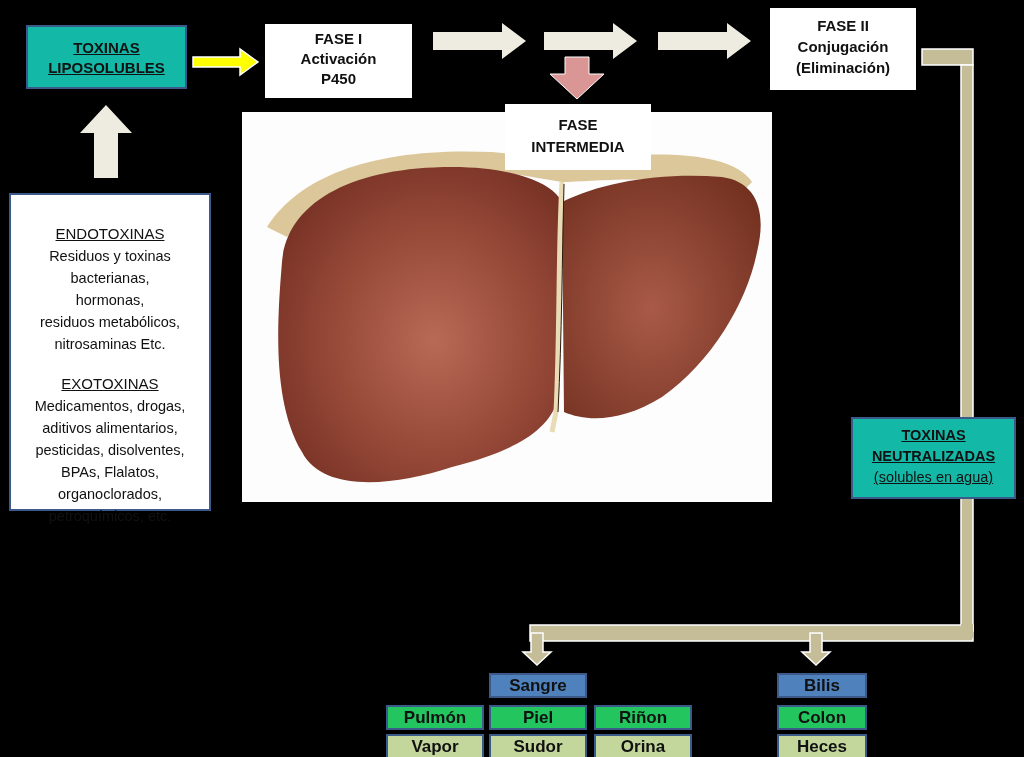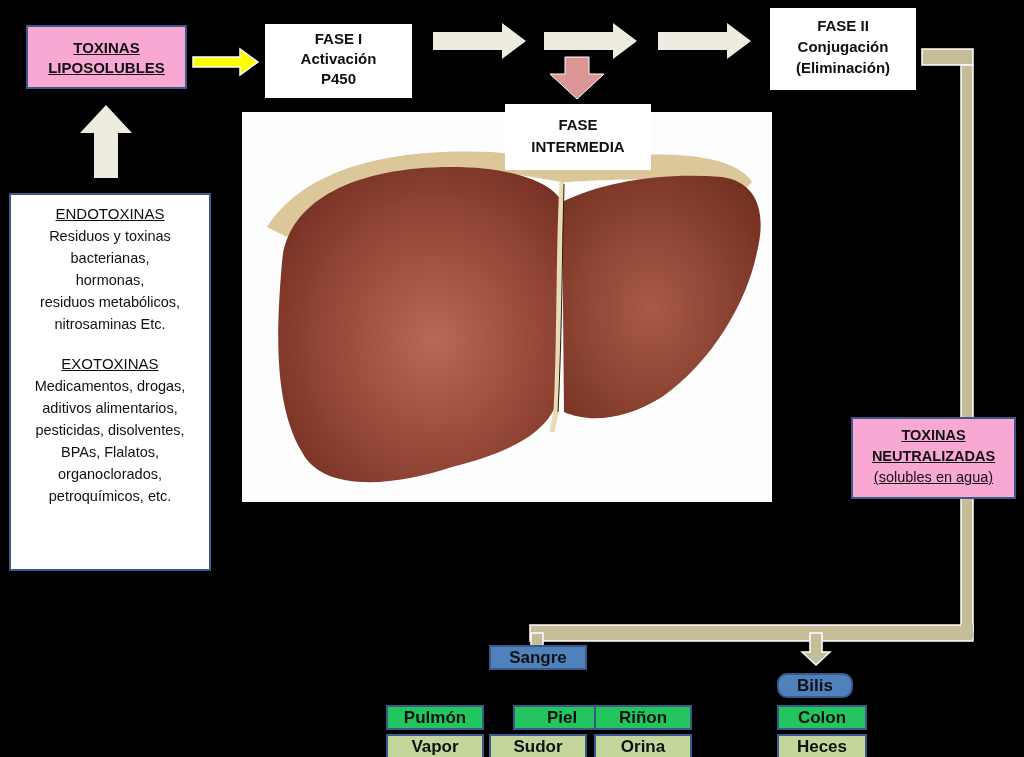--- a/index.html
+++ b/index.html
@@ -1,29 +1,29 @@
 <!DOCTYPE html>
 <html><head>
 <meta charset="utf-8">
 <style>
   html, body { margin:0; padding:0; }
   body {
     width:1024px; height:757px; background:#000; position:relative; overflow:hidden;
     font-family:"Liberation Sans", "DejaVu Sans", sans-serif;
   }
   .box { position:absolute; box-sizing:border-box; text-align:center; color:#111; font-weight:bold; }
-  .olive { background:#f9a8d4; border:2px solid #3b5a8a; }
+  .olive { background:#14b8a6; border:2px solid #3b5a8a; }
   .white { background:#fff; }
   .u { text-decoration:underline; }
   #toxinas-lipo { left:26px; top:25px; width:161px; height:64px; font-size:15px; line-height:20px; padding-top:11px; }
   #fase1 { left:265px; top:24px; width:147px; height:74px; font-size:15px; line-height:20px; padding-top:5px; }
   #fase2 { left:770px; top:8px; width:146px; height:82px; font-size:15px; line-height:21px; padding-top:7px; }
   #fase-int { left:505px; top:104px; width:146px; height:66px; font-size:15px; line-height:22px; padding-top:10px; z-index:3; }
   #neutral { left:851px; top:417px; width:165px; height:82px; font-size:14.5px; line-height:21px; padding-top:6px; }
-  #sources { left:9px; top:193px; width:202px; height:378px; background:#fff; border:2px solid #3b5a8a; font-weight:normal; font-size:14.5px; line-height:22px; padding-top:8px; }
+  #sources { left:9px; top:193px; width:202px; height:318px; background:#fff; border:2px solid #3b5a8a; font-weight:normal; font-size:14.5px; line-height:22px; padding-top:28px; }
   #sources .h { font-weight:normal; text-decoration:underline; font-size:15px; }
   #sources .gap { height:18px; }
   #liver-photo { position:absolute; left:242px; top:112px; width:530px; height:390px; background:#fdfdfd; overflow:hidden; }
   .cell { position:absolute; box-sizing:border-box; text-align:center; font-weight:bold; font-size:17px; line-height:21px; color:#111; border:2px solid #3b5a8a; }
   .blue { background:#4f81bd; }
   .pink { background:#22c55e; }
   .green { background:#c3d69b; }
   svg.ov { position:absolute; left:0; top:0; }
 </style>
 </head>
@@ -111,23 +111,23 @@
   <div class="gap"></div>
   <div class="h">EXOTOXINAS</div>
   <div>Medicamentos, drogas,</div>
   <div>aditivos alimentarios,</div>
   <div>pesticidas, disolventes,</div>
   <div>BPAs, Flalatos,</div>
   <div>organoclorados,</div>
   <div>petroquímicos, etc.</div>
 </div>
 
-<div class="cell blue" style="left:489px;top:645px;width:98px;height:25px;">Sangre</div>
+<div class="cell blue" style="left:489px;top:673px;width:98px;height:25px;">Sangre</div>
 <div class="cell pink" style="left:386px;top:705px;width:98px;height:25px;">Pulmón</div>
-<div class="cell pink" style="left:513px;top:705px;width:98px;height:25px;">Piel</div>
+<div class="cell pink" style="left:489px;top:705px;width:98px;height:25px;">Piel</div>
 <div class="cell pink" style="left:594px;top:705px;width:98px;height:25px;">Riñon</div>
 <div class="cell green" style="left:386px;top:734px;width:98px;height:25px;">Vapor</div>
 <div class="cell green" style="left:489px;top:734px;width:98px;height:25px;">Sudor</div>
 <div class="cell green" style="left:594px;top:734px;width:98px;height:25px;">Orina</div>
 
-<div class="cell blue" style="left:777px;top:673px;width:76px;height:25px;border-radius:10px;">Bilis</div>
+<div class="cell blue" style="left:777px;top:673px;width:90px;height:25px;">Bilis</div>
 <div class="cell pink" style="left:777px;top:705px;width:90px;height:25px;">Colon</div>
 <div class="cell green" style="left:777px;top:734px;width:90px;height:25px;">Heces</div>
 
 </body></html>

